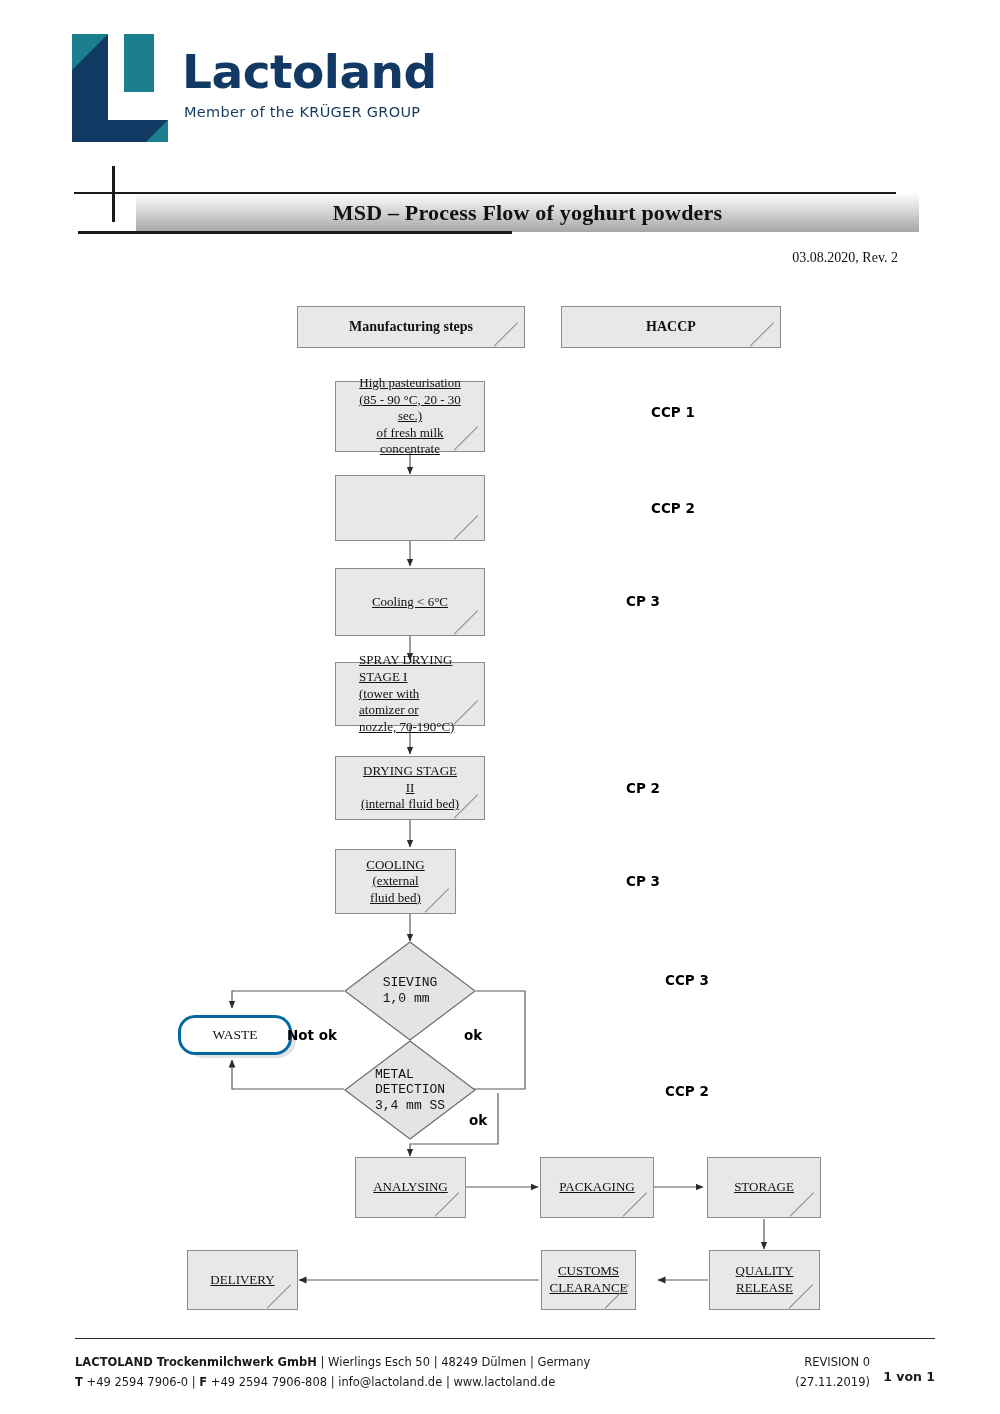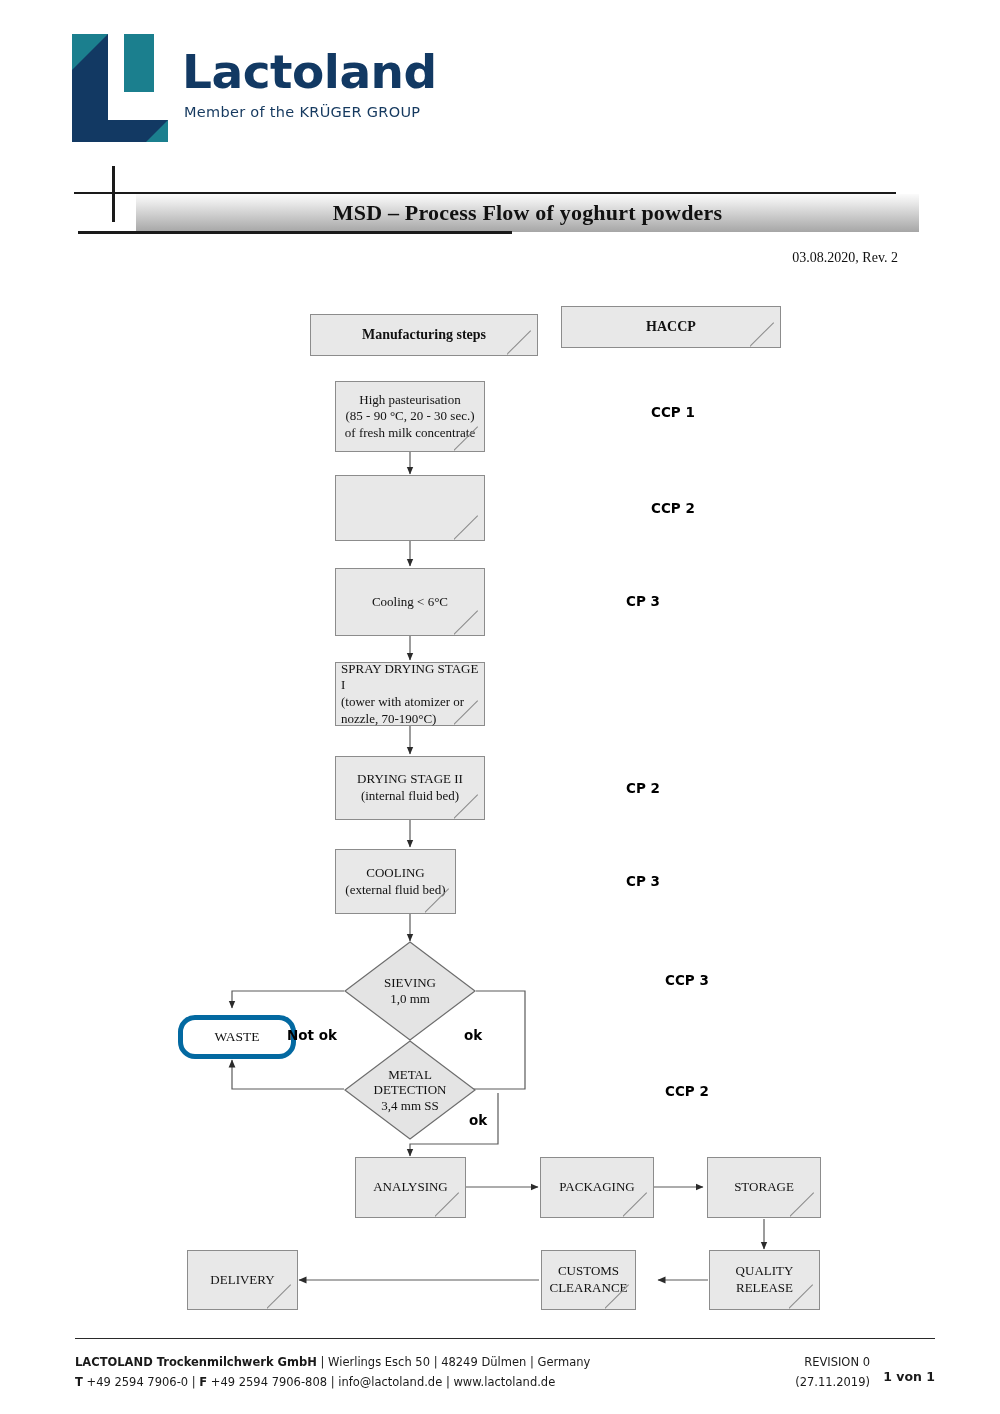--- a/index.html
+++ b/index.html
@@ -118,21 +118,21 @@
     background: #e8e8e8;
     border: 1px solid #8c8c8c;
     display: flex;
     align-items: center;
     justify-content: center;
     font-family: "Liberation Serif", serif;
     font-weight: bold;
     font-size: 14px;
     color: #111111;
   }
-  #col-header-steps { left: 297px; top: 314px; width: 226px; margin-left: 13px; }
+  #col-header-steps { left: 297px; top: 306px; width: 226px; }
   #col-header-haccp { left: 561px; top: 306px; width: 218px; }
 
   
   .fold {
     position: absolute;
     right: 0;
     bottom: 0;
     width: 30px;
     height: 30px;
     pointer-events: none;
@@ -163,42 +163,42 @@
     font-family: "Liberation Serif", serif;
     font-size: 13px;
     line-height: 1.28;
     color: #111111;
   }
   .pbox.left-align {
     justify-content: flex-start;
     text-align: left;
     align-items: center;
   }
-  .pbox .ptext { padding: 0 5px; width: 100%; }
+  .pbox .ptext { padding: 0 23px; width: 100%; text-decoration: underline; }
 
   
   .diamond-wrap {
     position: absolute;
   }
   .diamond-wrap svg {
     position: absolute;
     left: 0;
     top: 0;
   }
   .diamond-label {
     position: absolute;
     left: 0;
     top: 0;
     width: 100%;
     height: 100%;
     display: flex;
     align-items: center;
     justify-content: center;
-    text-align: center;
-    font-family: Liberation Serif, serif;
+    text-align: left;
+    font-family: Liberation Mono, monospace;
     font-size: 13px;
     line-height: 1.2;
     color: #111111;
     pointer-events: none;
   }
 
   
   #waste-shadow {
     position: absolute;
     left: 186px;
@@ -208,21 +208,21 @@
     background: #e2e2e2;
     border-radius: 18px;
   }
   #waste-node {
     position: absolute;
     left: 178px;
     top: 1015px;
     width: 108px;
     height: 34px;
     background: #ffffff;
-    border: 5px solid #0369a1;
+    border: 3px solid #0369a1;
     border-radius: 17px;
     display: flex;
     align-items: center;
     justify-content: center;
     font-family: "Liberation Serif", serif;
     font-size: 13.5px;
     color: #111111;
   }
 
   

